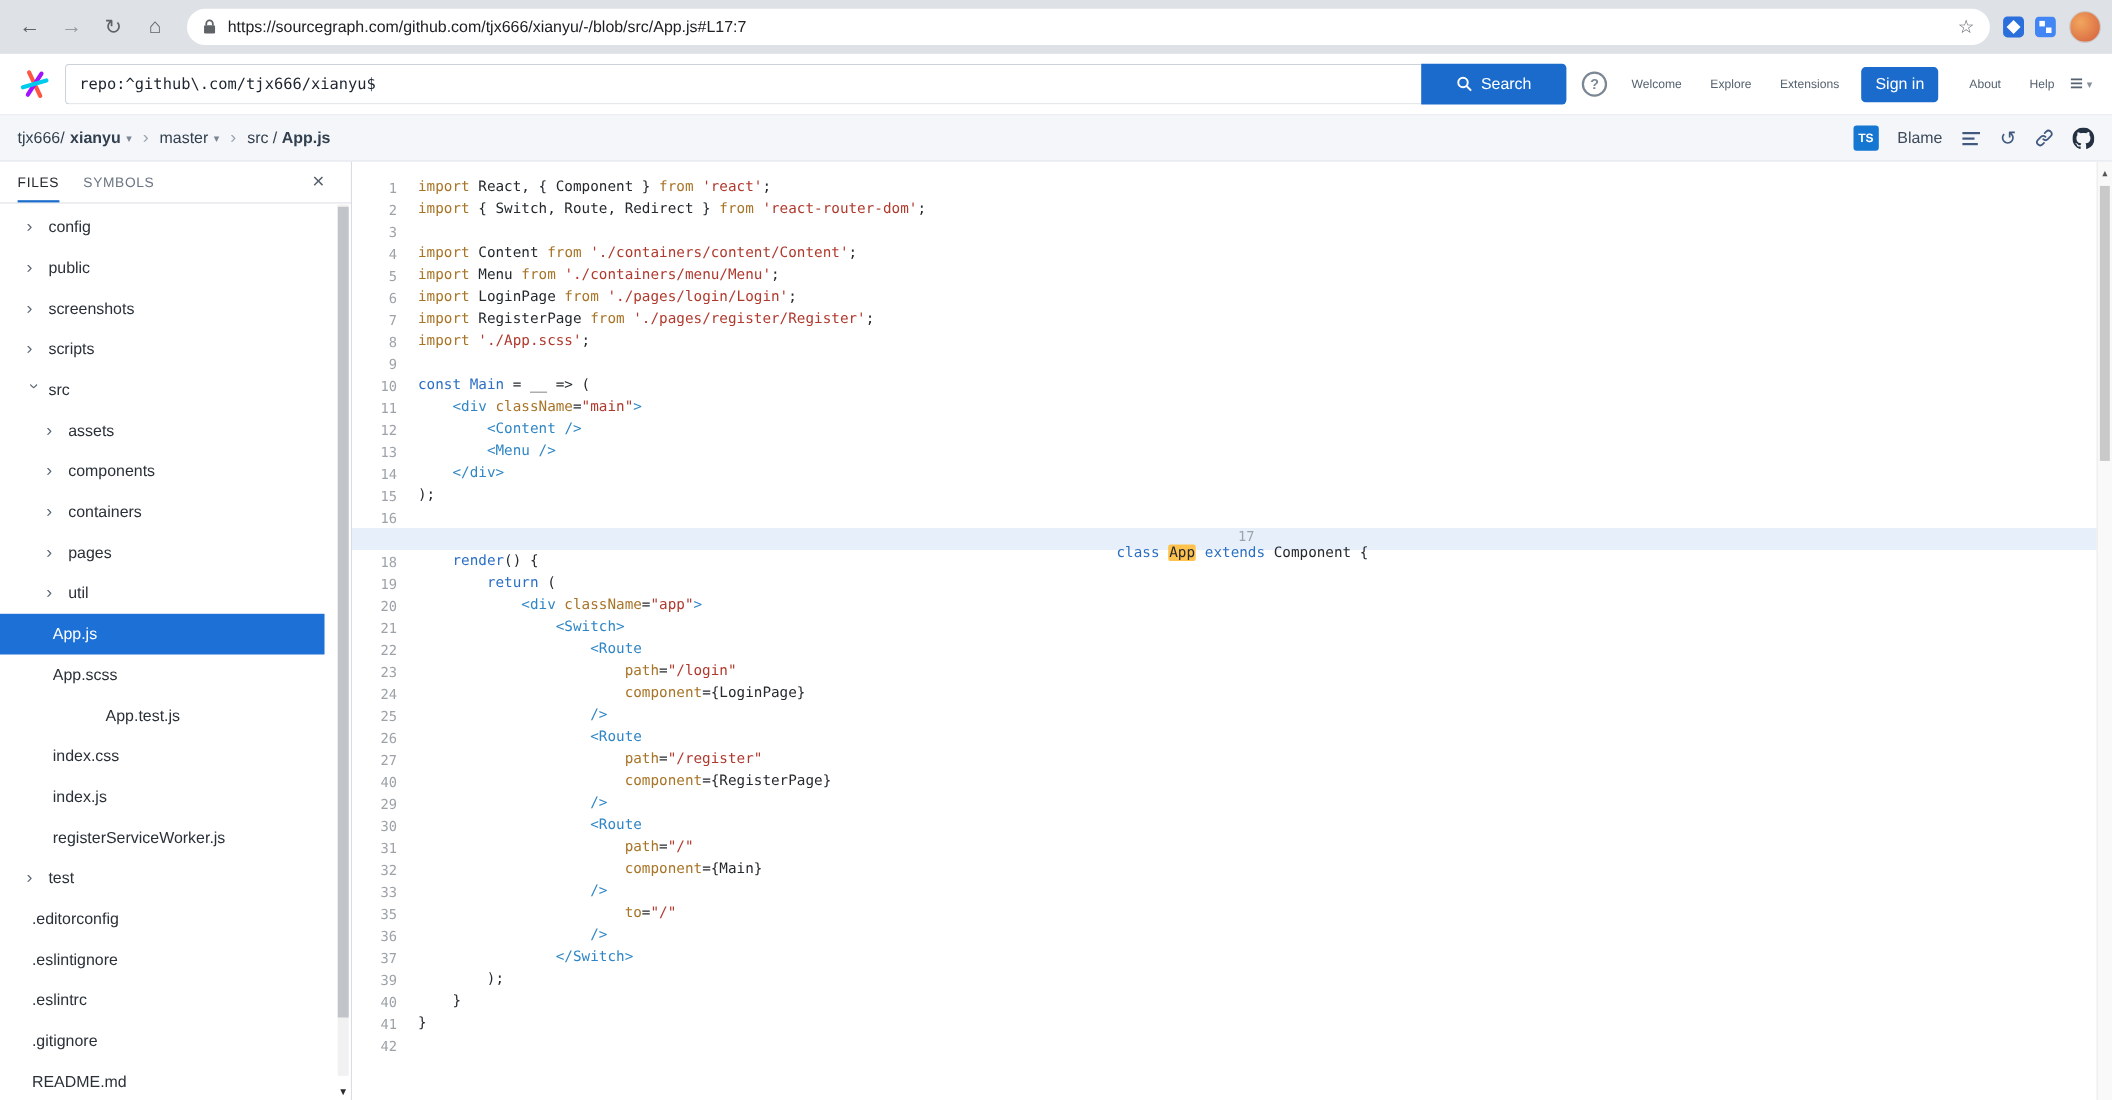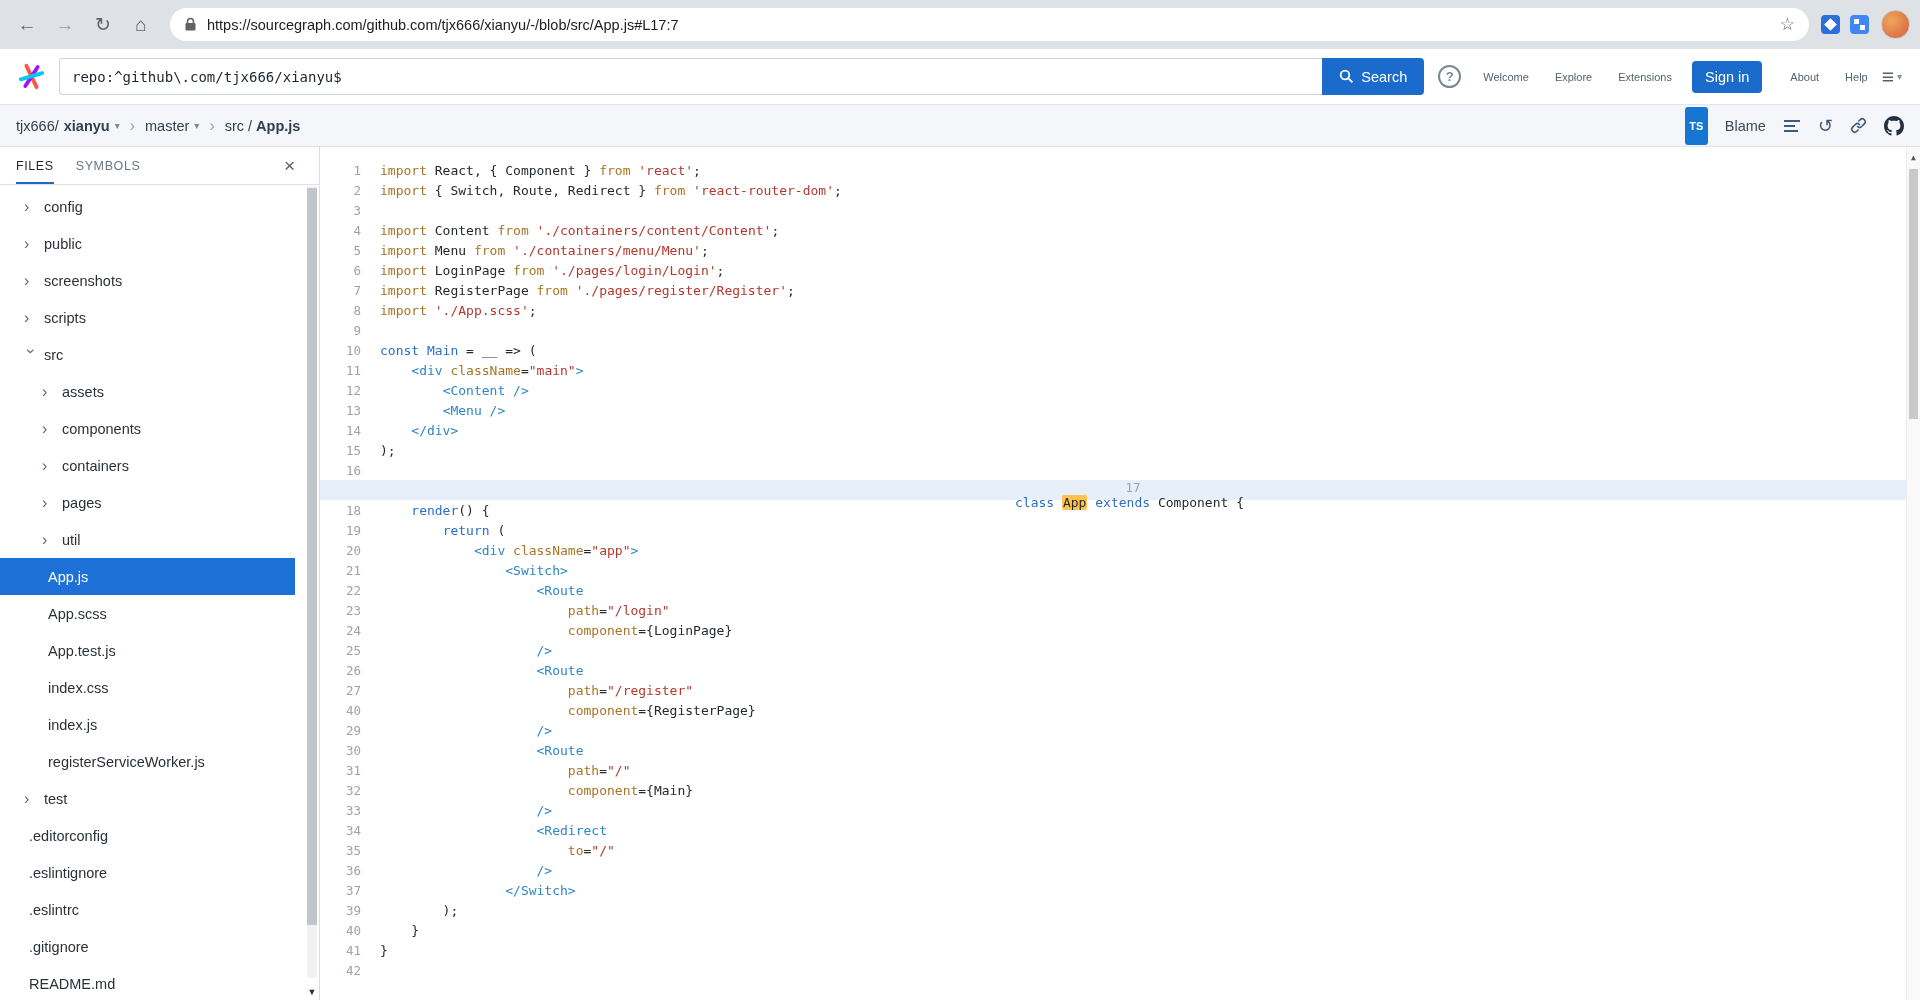--- a/index.html
+++ b/index.html
@@ -23,40 +23,40 @@
     background:radial-gradient(circle at 35% 35%, #f2a65e, #d45d3c); border:1px solid #c8c8c8; }
 
   
   .sg-header { height:56px; background:#fff; border-bottom:1px solid #e1e4e8; display:flex;
     align-items:center; padding:0 18px; gap:14px; }
   .logo svg { display:block; }
   .searchwrap { flex:1; display:flex; height:37px; }
   .search { flex:1; border:1px solid #cbd2d9; border-right:none; border-radius:4px 0 0 4px;
     padding:0 12px; font:14px "DejaVu Sans Mono", monospace; color:#1c2430; outline:none; }
   .searchbtn { display:flex; align-items:center; gap:7px; background:#1a6bcc; color:#fff; border:none;
-    padding:0 17px; font-size:14.5px; border-radius:0 4px 4px 0; cursor:pointer; }
+    padding:0 32px; font-size:14.5px; border-radius:0 4px 4px 0; cursor:pointer; }
   .help { width:23px; height:23px; border:2px solid #7b8793; border-radius:50%; color:#7b8793;
     font-weight:bold; font-size:13px; display:flex; align-items:center; justify-content:center; flex:none; }
   .navlinks { display:flex; gap:26px; margin-left:8px; }
   .nav-link { color:#55626f; font-size:11px; white-space:nowrap; cursor:pointer; }
   .signin { background:#1a6bcc; color:#fff; border:none; border-radius:4px; padding:8px 13px;
     font-size:14.5px; margin:0 6px; cursor:pointer; }
   .burger { color:#55626f; font-size:21px; display:flex; align-items:center; gap:3px; }
   .burger .tiny { font-size:10px; color:#8a939c; }
 
   
   .repo-nav { height:42px; background:#f4f6f9; border-bottom:1px solid #dde3ea; display:flex;
     align-items:center; padding:0 16px; font-size:14.5px; color:#33404f; gap:10px; }
   .crumbgroup { display:flex; align-items:center; gap:5px; cursor:pointer; }
   .crumbgroup b, .filepath b { font-weight:700; }
   .caret { font-size:10px; color:#7a8694; }
   .sep { color:#9aa5b1; font-size:16px; }
   .filepath { display:flex; align-items:center; gap:4px; }
   .rn-right { margin-left:auto; display:flex; align-items:center; gap:17px; }
-  .ts { width:23px; height:38px; background:#1577d1; color:#fff; border-radius:3px; font-size:11px;
+  .ts { width:23px; height:23px; background:#1577d1; color:#fff; border-radius:3px; font-size:11px;
     font-weight:bold; display:flex; align-items:center; justify-content:center; }
   .blame { color:#3c4a5a; cursor:pointer; }
   .rn-icon { color:#41597e; display:flex; align-items:center; font-size:18px; }
   .rn-icon.gh { color:#243142; }
 
   
   .content { display:flex; height:853px; position:relative; }
 
   
   .sidebar { width:320px; border-right:1px solid #d9dde2; position:relative; background:#fff; flex:none; }
@@ -250,21 +250,21 @@
         <div class="tree-item" style="padding-left: 42px;">
           <span class="chev">›</span>
           <span>util</span>
         </div>
         <div class="tree-item selected" style="padding-left: 48px;">
           <span>App.js</span>
         </div>
         <div class="tree-item" style="padding-left: 48px;">
           <span>App.scss</span>
         </div>
-        <div class="tree-item" style="padding-left: 48px;">
+        <div class="tree-item" style="padding-left: 64px; margin-left: 32px;">
           <span>App.test.js</span>
         </div>
         <div class="tree-item" style="padding-left: 48px;">
           <span>index.css</span>
         </div>
         <div class="tree-item" style="padding-left: 48px;">
           <span>index.js</span>
         </div>
         <div class="tree-item" style="padding-left: 48px;">
           <span>registerServiceWorker.js</span>
@@ -323,21 +323,20 @@
         <div class="code-line"><span class="ln">24</span><span class="ct"><span style="color: rgb(36, 41, 46);">                        </span><span style="color: rgb(168, 116, 39);">component</span><span style="color: rgb(36, 41, 46);">={LoginPage}</span></span></div>
         <div class="code-line"><span class="ln">25</span><span class="ct"><span style="color: rgb(36, 41, 46);">                    </span><span style="color: rgb(47, 134, 198);">/&gt;</span></span></div>
         <div class="code-line"><span class="ln">26</span><span class="ct"><span style="color: rgb(36, 41, 46);">                    </span><span style="color: rgb(47, 134, 198);">&lt;Route</span></span></div>
         <div class="code-line"><span class="ln">27</span><span class="ct"><span style="color: rgb(36, 41, 46);">                        </span><span style="color: rgb(168, 116, 39);">path</span><span style="color: rgb(36, 41, 46);">=</span><span style="color: rgb(176, 57, 46);">"/register"</span></span></div>
         <div class="code-line"><span class="ln">40</span><span class="ct"><span style="color: rgb(36, 41, 46);">                        </span><span style="color: rgb(168, 116, 39);">component</span><span style="color: rgb(36, 41, 46);">={RegisterPage}</span></span></div>
         <div class="code-line"><span class="ln">29</span><span class="ct"><span style="color: rgb(36, 41, 46);">                    </span><span style="color: rgb(47, 134, 198);">/&gt;</span></span></div>
         <div class="code-line"><span class="ln">30</span><span class="ct"><span style="color: rgb(36, 41, 46);">                    </span><span style="color: rgb(47, 134, 198);">&lt;Route</span></span></div>
         <div class="code-line"><span class="ln">31</span><span class="ct"><span style="color: rgb(36, 41, 46);">                        </span><span style="color: rgb(168, 116, 39);">path</span><span style="color: rgb(36, 41, 46);">=</span><span style="color: rgb(176, 57, 46);">"/"</span></span></div>
         <div class="code-line"><span class="ln">32</span><span class="ct"><span style="color: rgb(36, 41, 46);">                        </span><span style="color: rgb(168, 116, 39);">component</span><span style="color: rgb(36, 41, 46);">={Main}</span></span></div>
         <div class="code-line"><span class="ln">33</span><span class="ct"><span style="color: rgb(36, 41, 46);">                    </span><span style="color: rgb(47, 134, 198);">/&gt;</span></span></div>
-        <div class="code-line"><span class="ln">34</span><span class="ct"><span style="color: rgb(36, 41, 46);">                    </span><span style="color: rgb(47, 134, 198);">&lt;Redirect</span></span></div>
         <div class="code-line"><span class="ln">35</span><span class="ct"><span style="color: rgb(36, 41, 46);">                        </span><span style="color: rgb(168, 116, 39);">to</span><span style="color: rgb(36, 41, 46);">=</span><span style="color: rgb(176, 57, 46);">"/"</span></span></div>
         <div class="code-line"><span class="ln">36</span><span class="ct"><span style="color: rgb(36, 41, 46);">                    </span><span style="color: rgb(47, 134, 198);">/&gt;</span></span></div>
         <div class="code-line"><span class="ln">37</span><span class="ct"><span style="color: rgb(36, 41, 46);">                </span><span style="color: rgb(47, 134, 198);">&lt;/Switch&gt;</span></span></div>
         <div class="code-line"><span class="ln">39</span><span class="ct"><span style="color: rgb(36, 41, 46);">        );</span></span></div>
         <div class="code-line"><span class="ln">40</span><span class="ct"><span style="color: rgb(36, 41, 46);">    }</span></span></div>
         <div class="code-line"><span class="ln">41</span><span class="ct"><span style="color: rgb(36, 41, 46);">}</span></span></div>
         <div class="code-line"><span class="ln">42</span><span class="ct"></span></div>
       </div>
 
 

